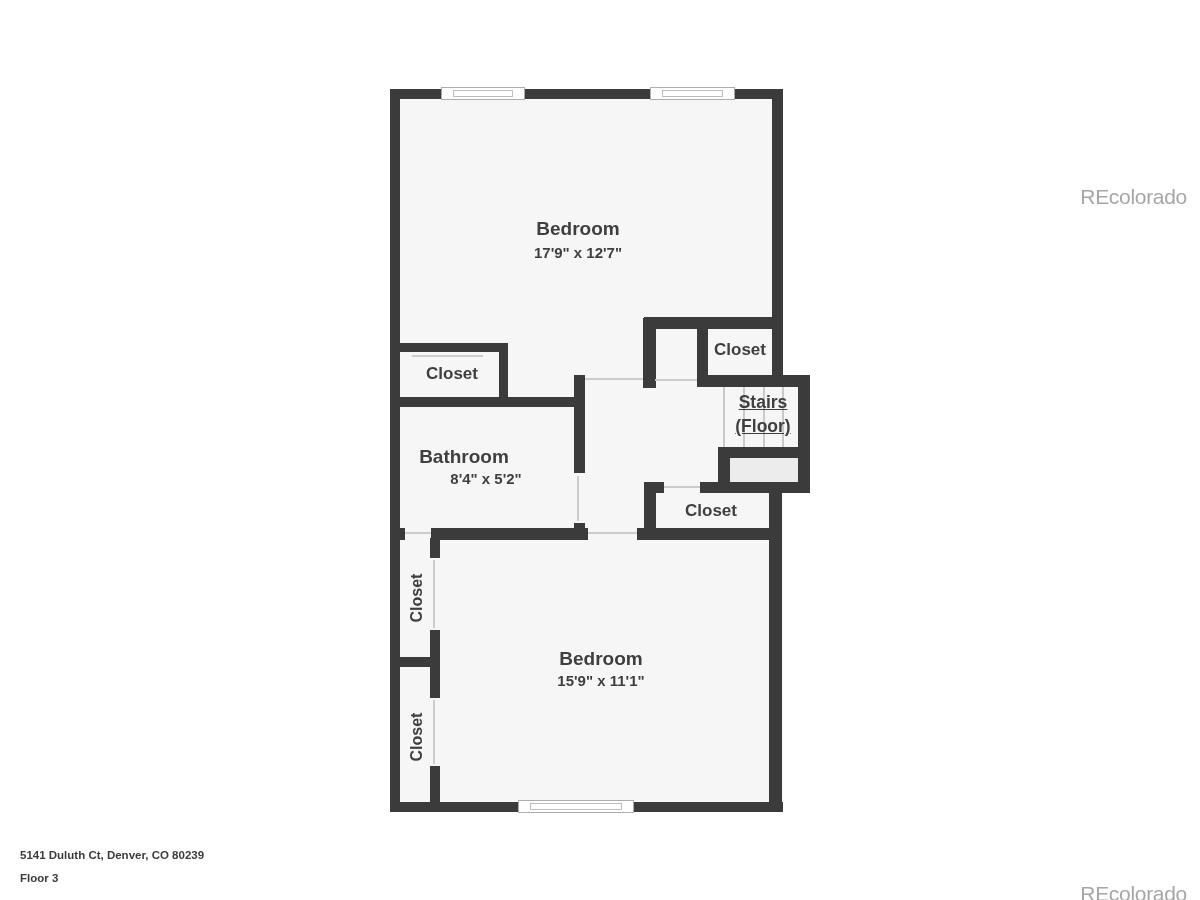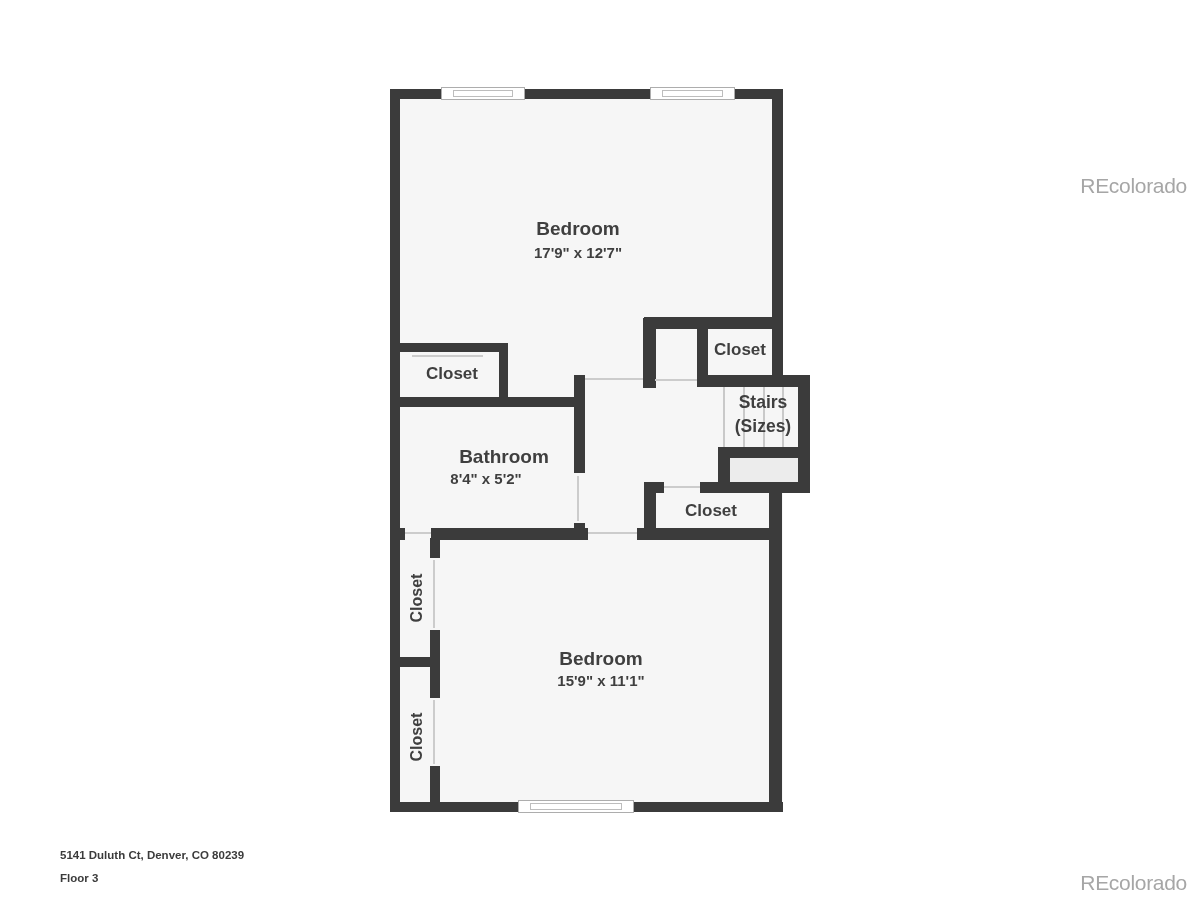--- a/index.html
+++ b/index.html
@@ -20,23 +20,23 @@
     font-weight:700;color:#3f3f3f;white-space:nowrap;text-align:center;line-height:1;
   }
   .label.vertical{transform:translate(-50%,-50%) rotate(-90deg);}
   .room-name{font-size:19px;}
   .room-dims{font-size:15px;}
   .closet-name{font-size:17px;}
   .closet-name-v{font-size:16px;}
   .stairs-label{font-size:17.5px;line-height:24px;}
   .watermark{
     position:absolute;color:#a6a6a6;font-size:21px;letter-spacing:-0.3px;
-    font-weight:400;white-space:nowrap;
+    font-weight:400;white-space:nowrap;margin-top:11px;
   }
-  .addr{position:absolute;left:20px;font-size:11.5px;font-weight:700;color:#3b3b3b;white-space:nowrap;margin-left:40px;}
+  .addr{position:absolute;left:20px;font-size:11.5px;font-weight:700;color:#3b3b3b;white-space:nowrap;}
   .disclaimer{
     position:absolute;left:0;top:876px;width:1200px;text-align:center;
     font-size:9px;font-weight:700;color:#474747;letter-spacing:-0.1px;
   }
 </style>
 </head>
 <body>
 
 <div class="canvas">
 
@@ -104,26 +104,26 @@
   <div class="wall" style="left:430px;top:667px;width:10px;height:31px;"></div>
   <div class="wall" style="left:430px;top:766px;width:10px;height:36px;"></div>
   <div class="door-line" style="left:433px;top:700px;width:2px;height:64px;"></div>
 
   <div class="label room-name" style="left:578px;top:228px;">Bedroom</div>
   <div class="label room-dims" style="left:578px;top:252px;">17'9" x 12'7"</div>
 
   <div class="label closet-name" style="left:452px;top:373px;">Closet</div>
   <div class="label closet-name" style="left:740px;top:349px;">Closet</div>
 
-  <div class="label stairs-label" style="left:763px;top:414px;">
+  <div class="label stairs-label" style="left:763px;top:414px;text-decoration:underline;">
     <div>Stairs</div>
-    <div>(Sizes)</div>
+    <div>(Floor)</div>
   </div>
 
-  <div class="label room-name" style="left:504px;top:456px;">Bathroom</div>
+  <div class="label room-name" style="left:464px;top:456px;">Bathroom</div>
   <div class="label room-dims" style="left:486px;top:478px;">8'4" x 5'2"</div>
 
   <div class="label closet-name" style="left:711px;top:510px;">Closet</div>
 
   <div class="label closet-name-v vertical" style="left:417px;top:598px;">Closet</div>
   <div class="label closet-name-v vertical" style="left:417px;top:737px;">Closet</div>
 
   <div class="label room-name" style="left:601px;top:658px;">Bedroom</div>
   <div class="label room-dims" style="left:601px;top:680px;">15'9" x 11'1"</div>
 

